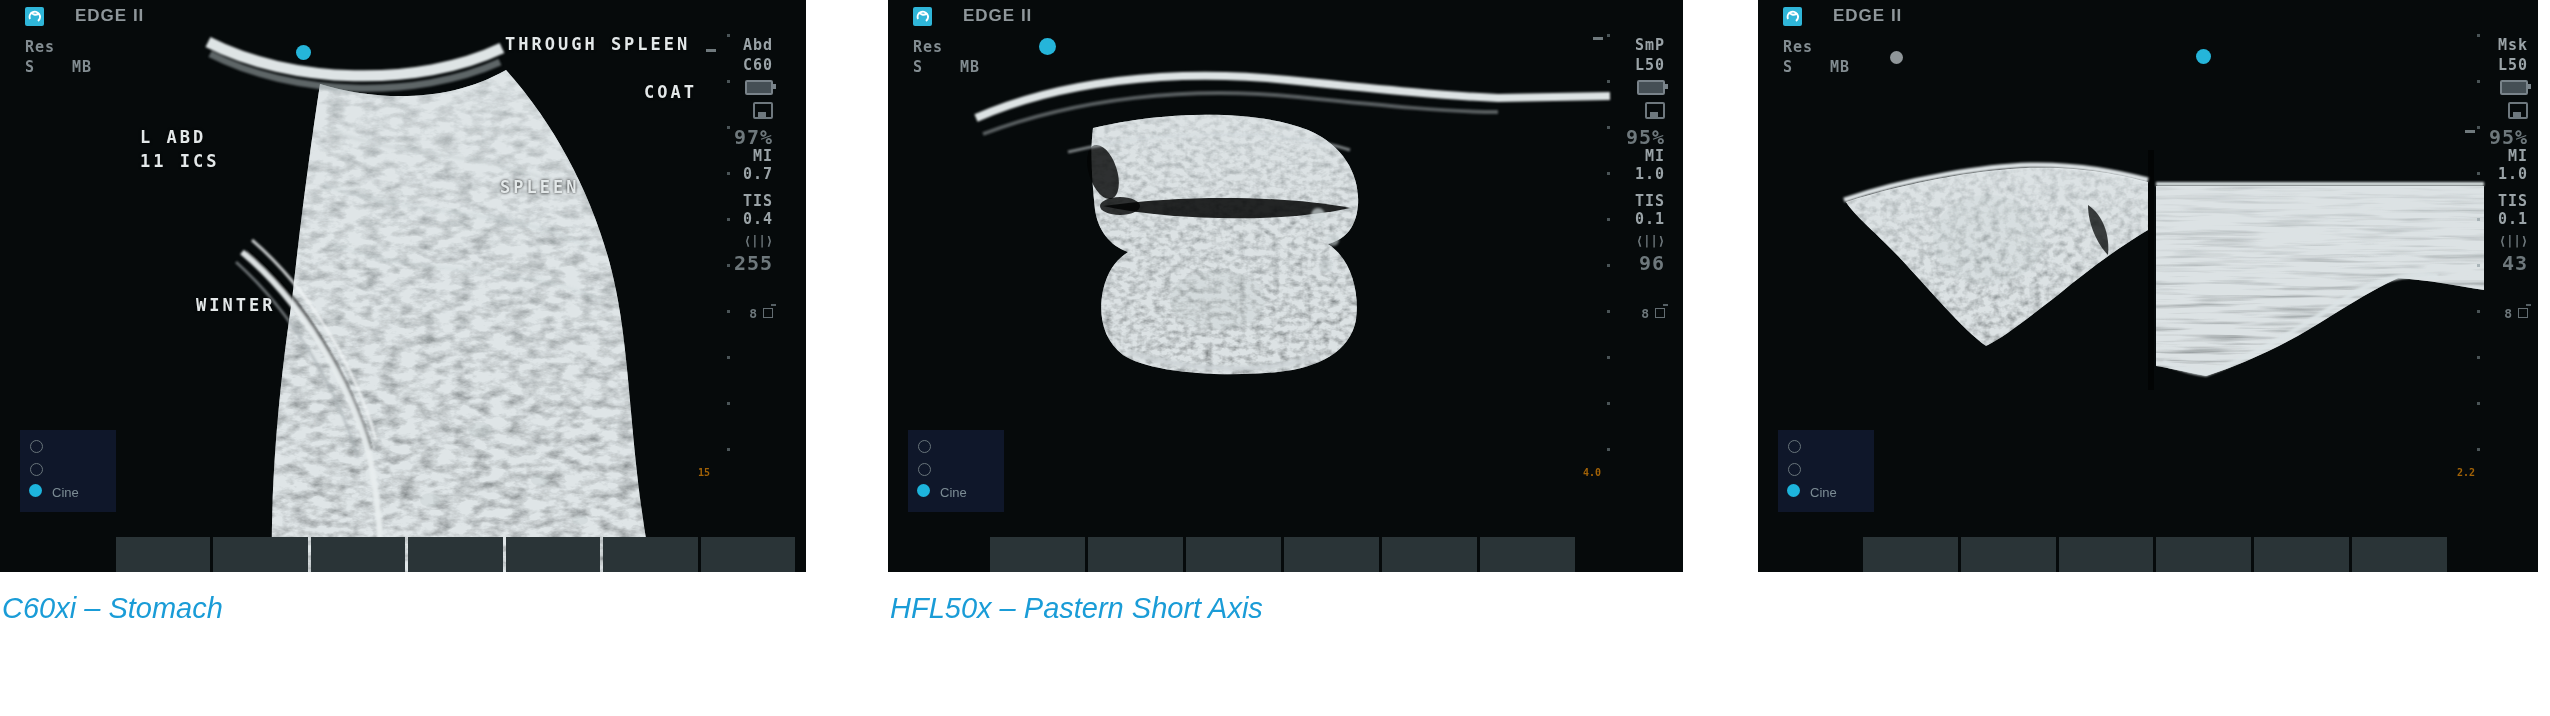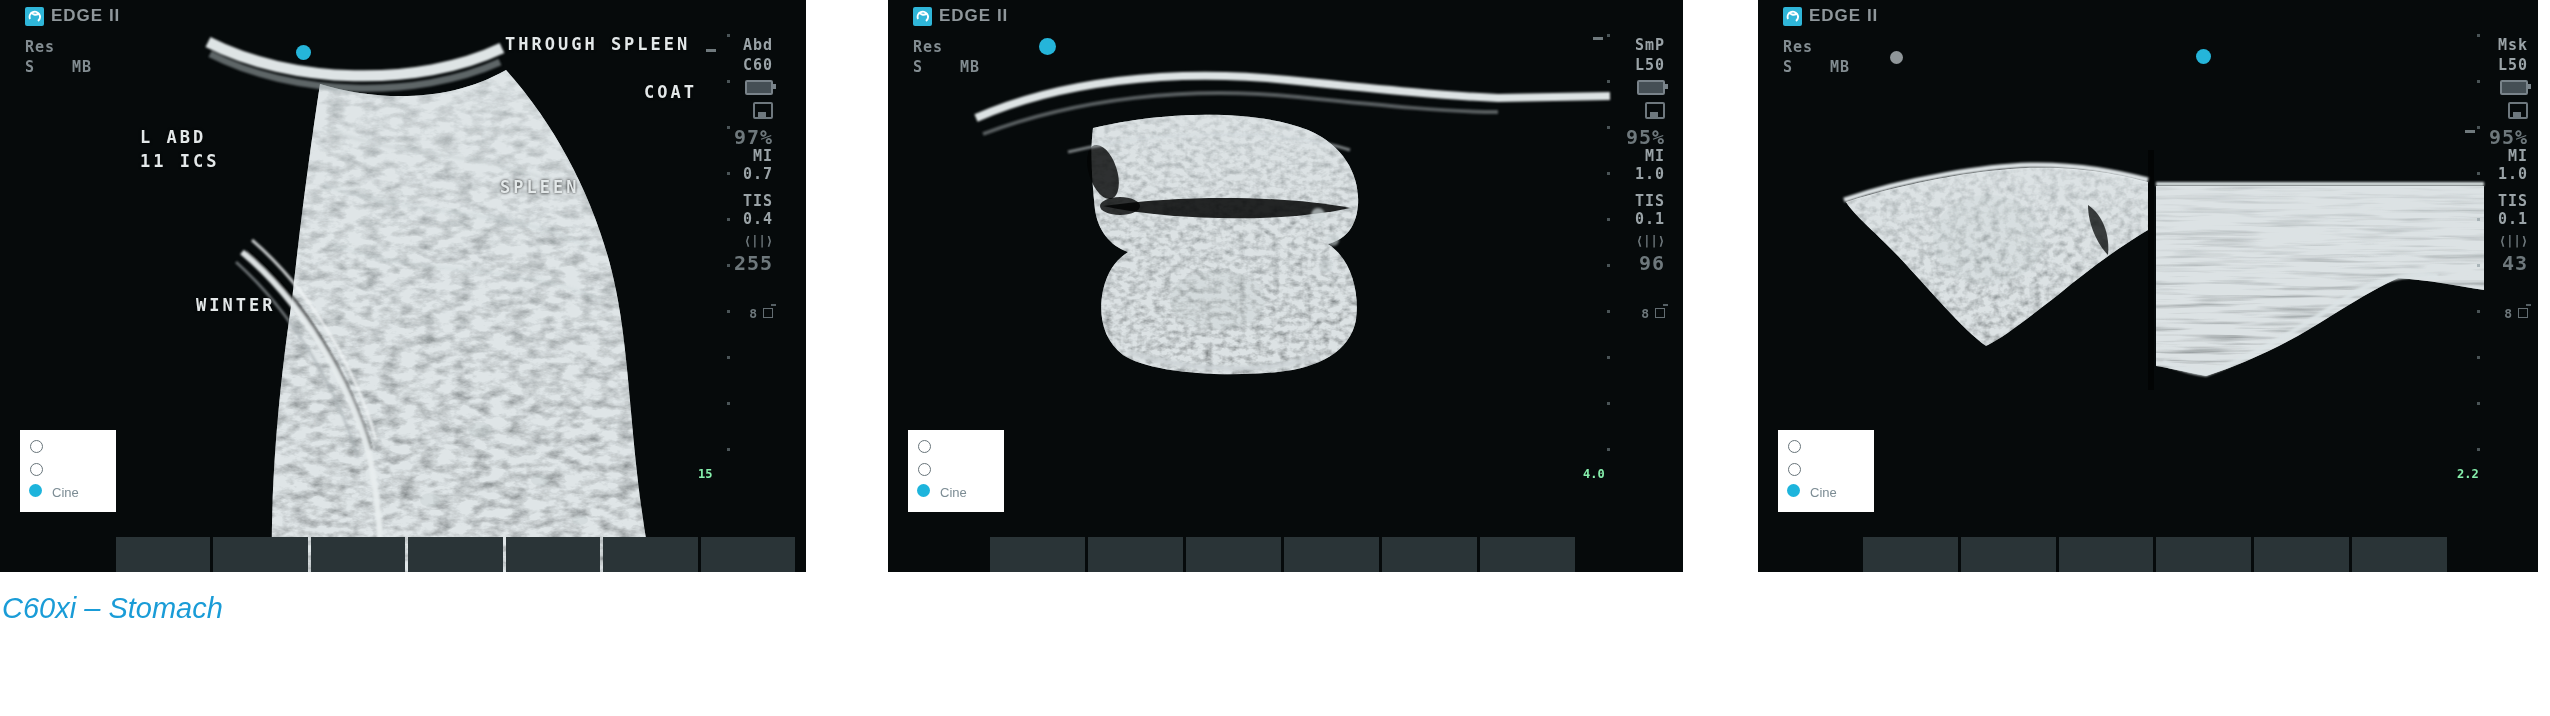--- a/index.html
+++ b/index.html
@@ -6,42 +6,42 @@
   #stage{position:relative;width:2550px;height:716px;background:#ffffff;overflow:hidden;
          font-family:"DejaVu Sans Mono","Liberation Mono",monospace;}
   .panel{position:absolute;top:0;height:716px;}
   .screen{position:relative;width:100%;height:572px;background:#060a0b;overflow:hidden;}
   .screen svg.echo{position:absolute;left:0;top:0;z-index:1;}
   .ovl{position:absolute;z-index:3;color:#e3e8e9;font-weight:bold;font-size:17px;letter-spacing:3px;
        text-shadow:0 0 3px rgba(0,0,0,.9);white-space:nowrap;}
   .logo{position:absolute;left:25px;top:6px;z-index:4;display:flex;align-items:center;}
   .logo-sq{display:inline-block;width:19px;height:19px;background:#2fb6d9;border-radius:2px;margin-right:7px;}
   .logo-sq svg{display:block;}
-  .brand{color:#8f979b;font-family:"Liberation Sans",sans-serif;font-weight:bold;font-size:17px;letter-spacing:1px;}
+  .brand{color:#8f979b;font-family:"Liberation Sans",sans-serif;font-weight:bold;font-size:17px;letter-spacing:1px;margin-left:24px;}
   .hdr{position:absolute;z-index:4;color:#828c91;font-size:15px;font-weight:bold;letter-spacing:1px;}
   .odot{position:absolute;z-index:4;border-radius:50%;}
   .odot.cyan{background:#25b5da;}
   .odot.gray{background:#8f9699;}
   .sidebar{position:absolute;top:0;z-index:4;width:70px;text-align:right;}
   .sb{position:absolute;right:0;width:70px;white-space:nowrap;}
   .t1{color:#9aa3a7;font-size:15px;font-weight:bold;letter-spacing:1px;}
   .t2{color:#6e787c;font-size:20px;font-weight:bold;letter-spacing:1px;}
   .icon-batt{display:inline-block;width:24px;height:11px;border:2px solid #79838a;border-radius:2px;position:relative;background:#454f55;}
   .icon-batt::after{content:"";position:absolute;right:-5px;top:2px;width:3px;height:5px;background:#79838a;}
   .icon-save{display:inline-block;width:16px;height:13px;border:2px solid #6e787e;border-radius:2px;position:relative;}
   .icon-save::after{content:"";position:absolute;left:3px;bottom:0;width:8px;height:5px;background:#6e787e;}
   .buf{font-size:12px;letter-spacing:0;}
   .gain{position:absolute;z-index:4;width:10px;height:3px;background:#6f797d;}
   .ruler{position:absolute;z-index:2;top:34px;height:452px;width:3px;
          background:repeating-linear-gradient(to bottom,rgba(130,145,150,.55) 0 3px,transparent 3px 46px);}
-  .depth{position:absolute;z-index:4;top:467px;color:#86efac;font-size:12px;font-weight:bold;}
+  .depth{position:absolute;z-index:4;top:467px;color:#a16207;font-size:10px;font-weight:bold;}
   .counter{position:absolute;z-index:4;top:306px;color:#6e787c;font-size:13px;font-weight:bold;text-align:right;}
   .csq{display:inline-block;width:8px;height:8px;border:1.5px solid #636d72;margin-left:6px;position:relative;top:0;}
   .csq::after{content:"";position:absolute;right:-4px;top:-5px;width:5px;height:2px;background:#555f64;}
-  .cinebox{position:absolute;z-index:4;left:20px;top:430px;width:96px;height:82px;background:#ffffff;}
+  .cinebox{position:absolute;z-index:4;left:20px;top:430px;width:96px;height:82px;background:#0f172a;}
   .cc{position:absolute;left:10px;border-radius:50%;}
   .cc.hollow{width:11px;height:11px;border:1.5px solid #68747a;}
   .cc.filled{width:13px;height:13px;background:#1db4dc;}
   .cine-label{position:absolute;left:32px;top:55px;color:#7c8c94;font-size:13px;font-family:"Liberation Sans",sans-serif;}
   .gbar{position:absolute;z-index:4;top:537px;height:35px;display:flex;gap:3px;}
   .gbar i{flex:1;background:#2a3437;}
   .caption{position:absolute;left:2px;top:584px;z-index:5;color:#1a9cd7;
            font-family:"Liberation Sans",sans-serif;font-style:italic;font-size:29px;line-height:48px;white-space:nowrap;}
 </style>
 </head>
@@ -242,20 +242,24 @@
         <span class="cine-label">Cine</span>
       </div>
       <div class="gbar" style="left:102px;width:585px">
         <i></i>
           <i></i>
           <i></i>
           <i></i>
           <i></i>
           <i></i>
       </div>
+    </div>
+    <div class="caption">
+      <div>HFL50x – Pastern Short Axis</div>
+      <div></div>
     </div>
   </div>
 
   <div class="panel" style="left:1758px;width:780px">
     <div class="screen">
       <svg class="echo" width="780" height="572" viewBox="0 0 780 572">
         <defs>
           <linearGradient id="g3" x1="0" y1="0" x2="0" y2="1">
             <stop offset="0" stop-color="#b2babc"></stop>
               <stop offset="0.55" stop-color="#788183"></stop>

